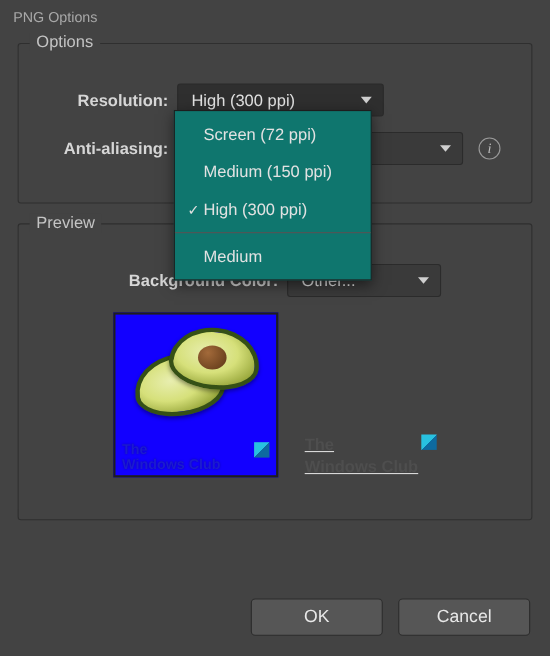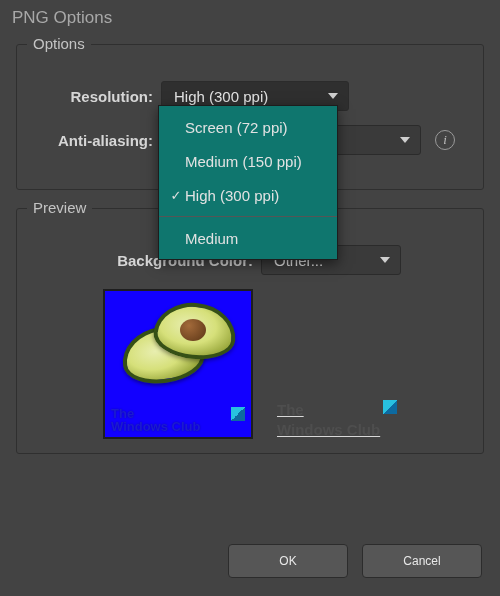--- a/index.html
+++ b/index.html
@@ -8,21 +8,21 @@
     width: 500px;
     height: 596px;
     overflow: hidden;
     color: #d8d8d8;
     font-size: 15px;
     position: relative;
   }
   .titlebar {
     padding: 8px 12px 10px;
     color: #a8a8a8;
-    font-size: 17px;
+    font-size: 13px;
   }
   .panel {
     margin: 6px 16px 18px;
     border: 1px solid #2f2f2f;
     border-radius: 3px;
     position: relative;
     padding: 36px 18px 22px;
   }
   .panel-legend {
     position: absolute;
@@ -187,21 +187,21 @@
     display: flex;
     gap: 14px;
   }
   .btn {
     width: 120px;
     height: 34px;
     background: #565656;
     border: 1px solid #2c2c2c;
     border-radius: 4px;
     color: #e8e8e8;
-    font-size: 12px;
+    font-size: 16px;
     display: flex;
     align-items: center;
     justify-content: center;
     cursor: pointer;
   }
 </style>
 </head>
 <body>
 
 <div class="titlebar">PNG Options</div>
@@ -240,21 +240,21 @@
       <span>High (300 ppi)</span>
     </div>
     <div class="menu-sep"></div>
     <div class="menu-item">
       <span class="check"></span>
       <span>Medium</span>
     </div>
   </div>
 </div>
 
-<div class="panel preview" style="padding-bottom:14px">
+<div class="panel preview" style="padding-bottom:38px">
   <div class="panel-legend">Preview</div>
 
   <div class="row">
     <div class="row-label">Background Color:</div>
     <div class="select bg">
       <span>Other...</span>
       <span class="chev"></span>
     </div>
   </div>
 

